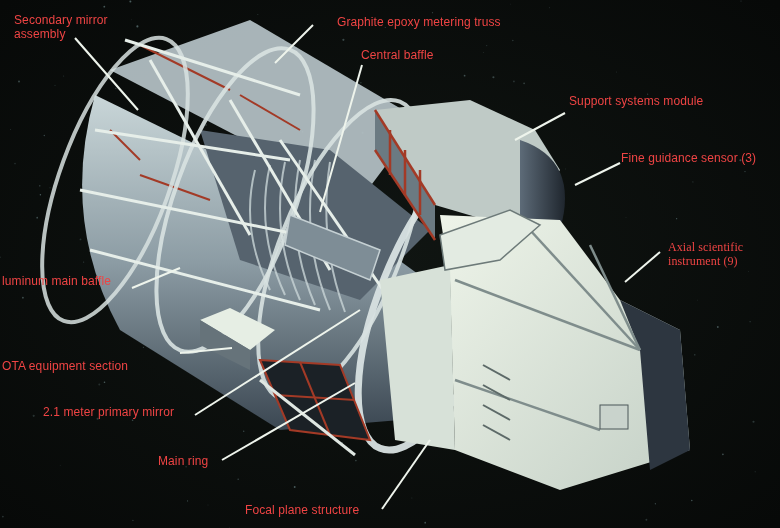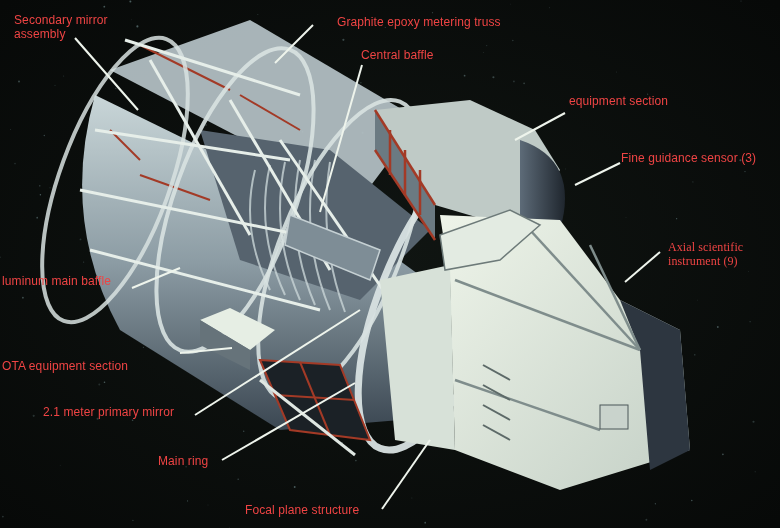--- a/index.html
+++ b/index.html
@@ -286,21 +286,21 @@
   <div>Secondary mirror</div>
   <div>assembly</div>
 </div>
 <div class="label" style="left:316px; top:15px;margin-left:21px;">
   <div>Graphite epoxy metering truss</div>
 </div>
 <div class="label" style="left:361px; top:48px;">
   <div>Central baffle</div>
 </div>
 <div class="label" style="left:569px; top:94px;">
-  <div>equipment section</div>
+  <div>Support systems module</div>
 </div>
 <div class="label" style="left:621px; top:151px;">
   <div>Fine guidance sensor (3)</div>
 </div>
 <div class="label" style="left:668px; top:240px;font-family:Liberation Serif, serif;">
   <div>Axial scientific</div>
   <div>instrument (9)</div>
 </div>
 <div class="label" style="left:2px; top:274px;">
   <div>luminum main baffle</div>

